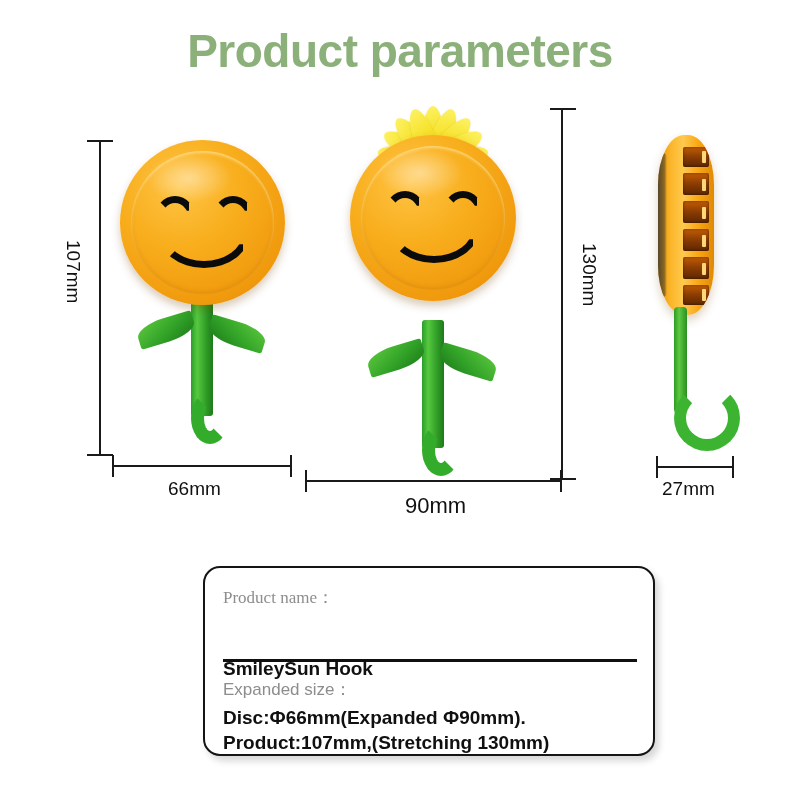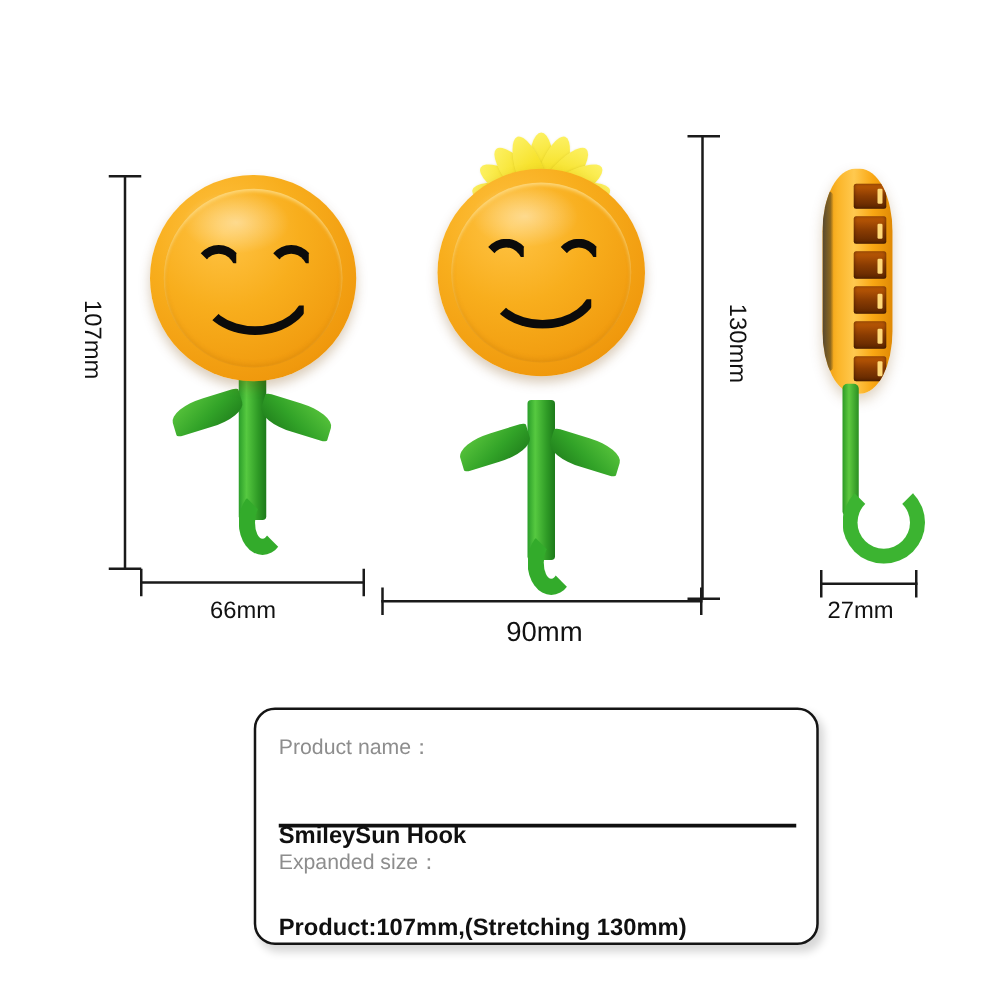--- a/index.html
+++ b/index.html
@@ -213,20 +213,21 @@
     width: 414px;
     height: 3px;
     background: #101010;
   }
 </style>
 </head>
 <body>
 
 <div id="page">
 
+  <div class="title">Product parameters</div>
 
   <div class="cap-h" style="left:87px; top:140px;"></div>
   <div class="dim-line-v" style="left:99px; top:140px; height:316px;"></div>
   <div class="cap-h" style="left:87px; top:454px;"></div>
   <div class="dim-label vertical" style="left:84px; top:240px;">107mm</div>
 
   <div class="cap-h" style="left:550px; top:108px;"></div>
   <div class="dim-line-v" style="left:561px; top:108px; height:372px;"></div>
   <div class="cap-h" style="left:550px; top:478px;"></div>
   <div class="dim-label vertical" style="left:600px; top:243px;">130mm</div>
@@ -315,22 +316,23 @@
       <div class="slot-hi" style="right:8px; top:100px; width:4px; height:12px;"></div>
       <div class="slot-hi" style="right:8px; top:128px; width:4px; height:12px;"></div>
       <div class="slot-hi" style="right:8px; top:154px; width:4px; height:12px;"></div>
     </div>
 
     <div class="side-hook-stem" style="left:24px; top:172px; width:13px; height:106px;"></div>
     <div class="side-hook-arc" style="left:24px; top:250px; width:66px; height:66px;"></div>
   </div>
 
   <div class="card">
-    <div class="card-label" style="left:18px; top:18px;">Product name：</div>
+    <div class="card-label" style="left:18px; top:18px;font-family:Liberation Serif, serif;">Product name：</div>
     <div class="card-value" style="left:18px; top:44px;margin-top:44px;">SmileySun Hook</div>
 
     <div class="card-divider" style="top:91px;"></div>
 
     <div class="card-label" style="left:18px; top:110px;">Expanded size：</div>
+    <div class="card-value" style="left:18px; top:137px;">Disc:Ф66mm(Expanded Ф90mm).</div>
     <div class="card-value" style="left:18px; top:162px;">Product:107mm,(Stretching 130mm)</div>
   </div>
 
 </div>
 
 </body></html>

